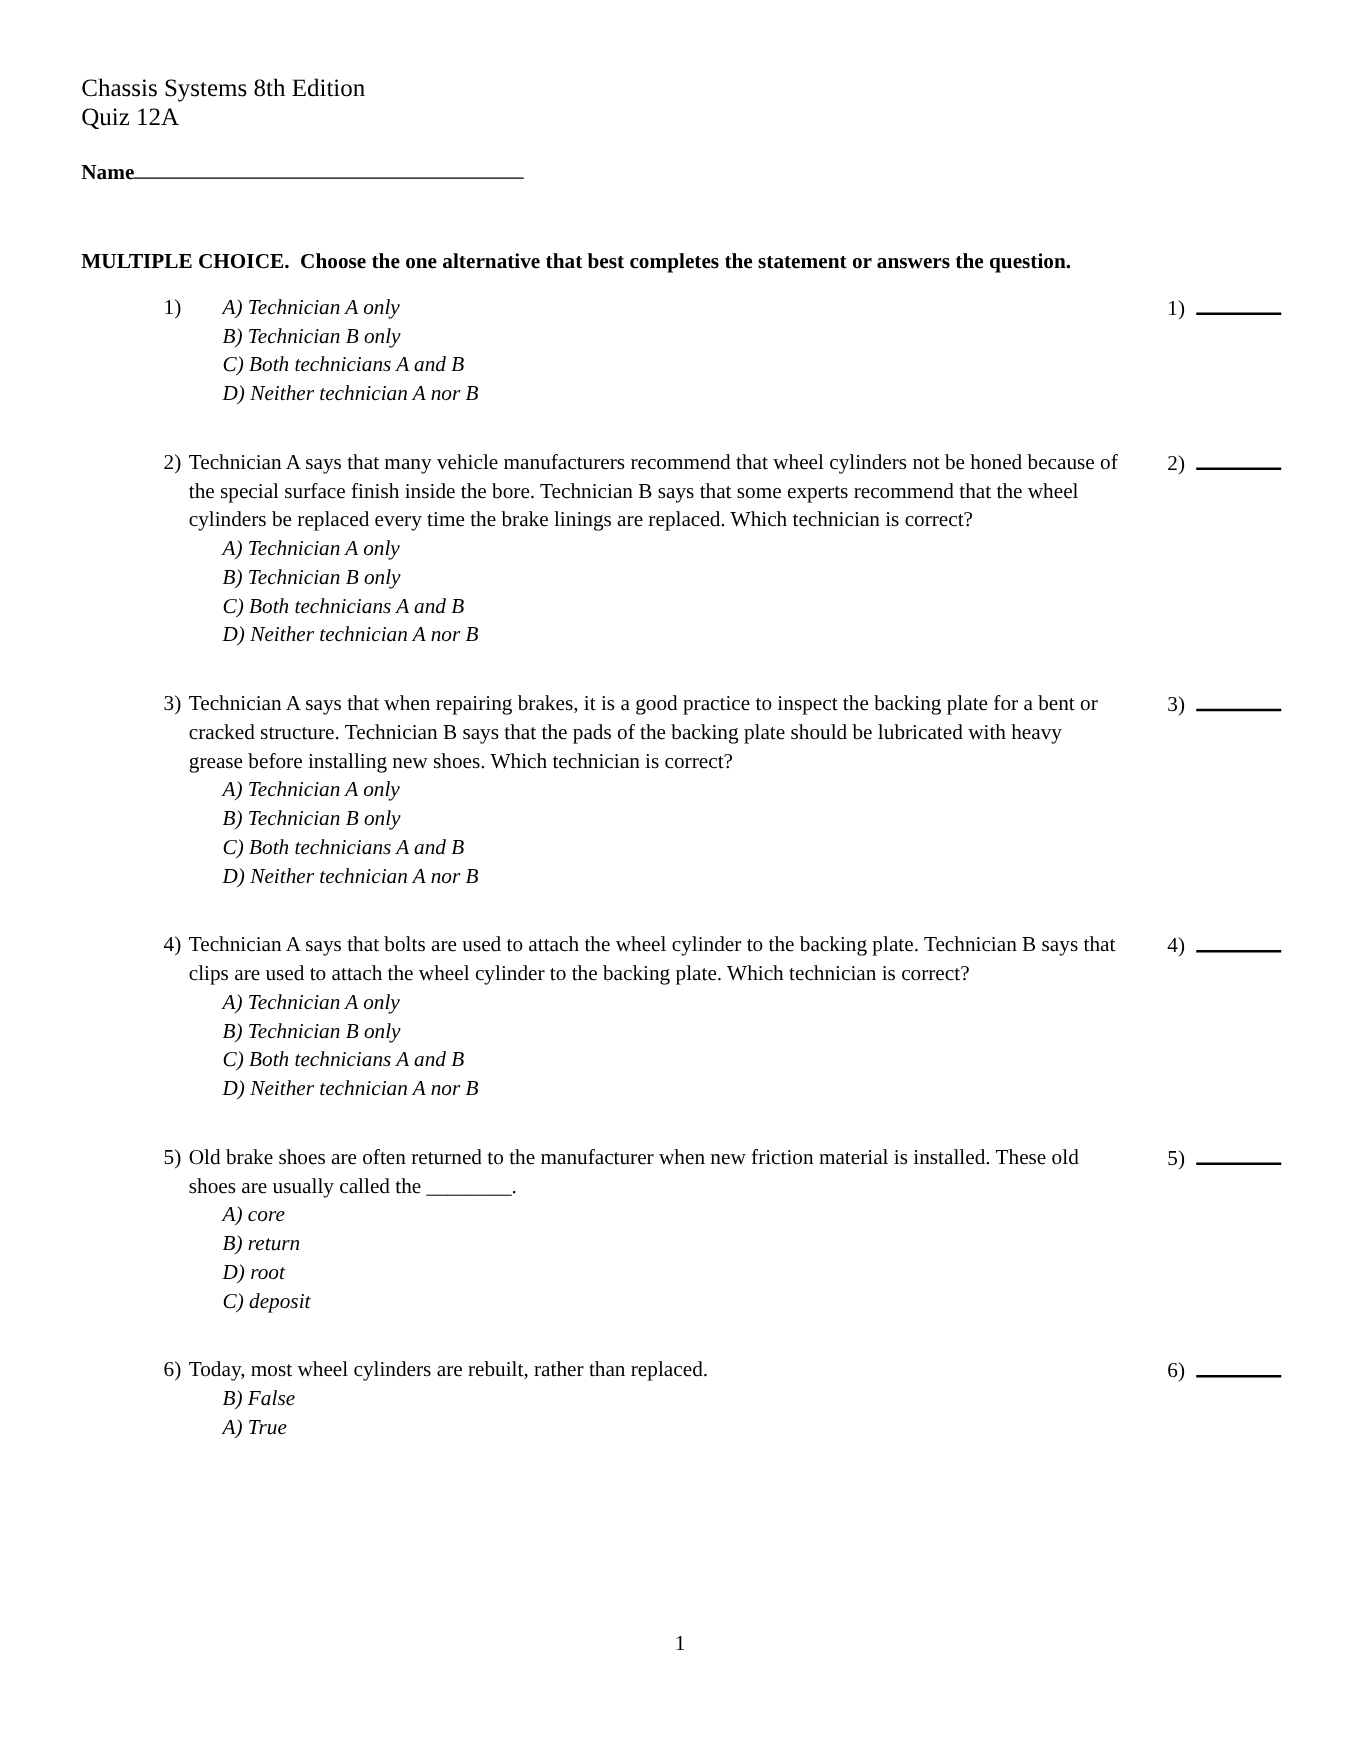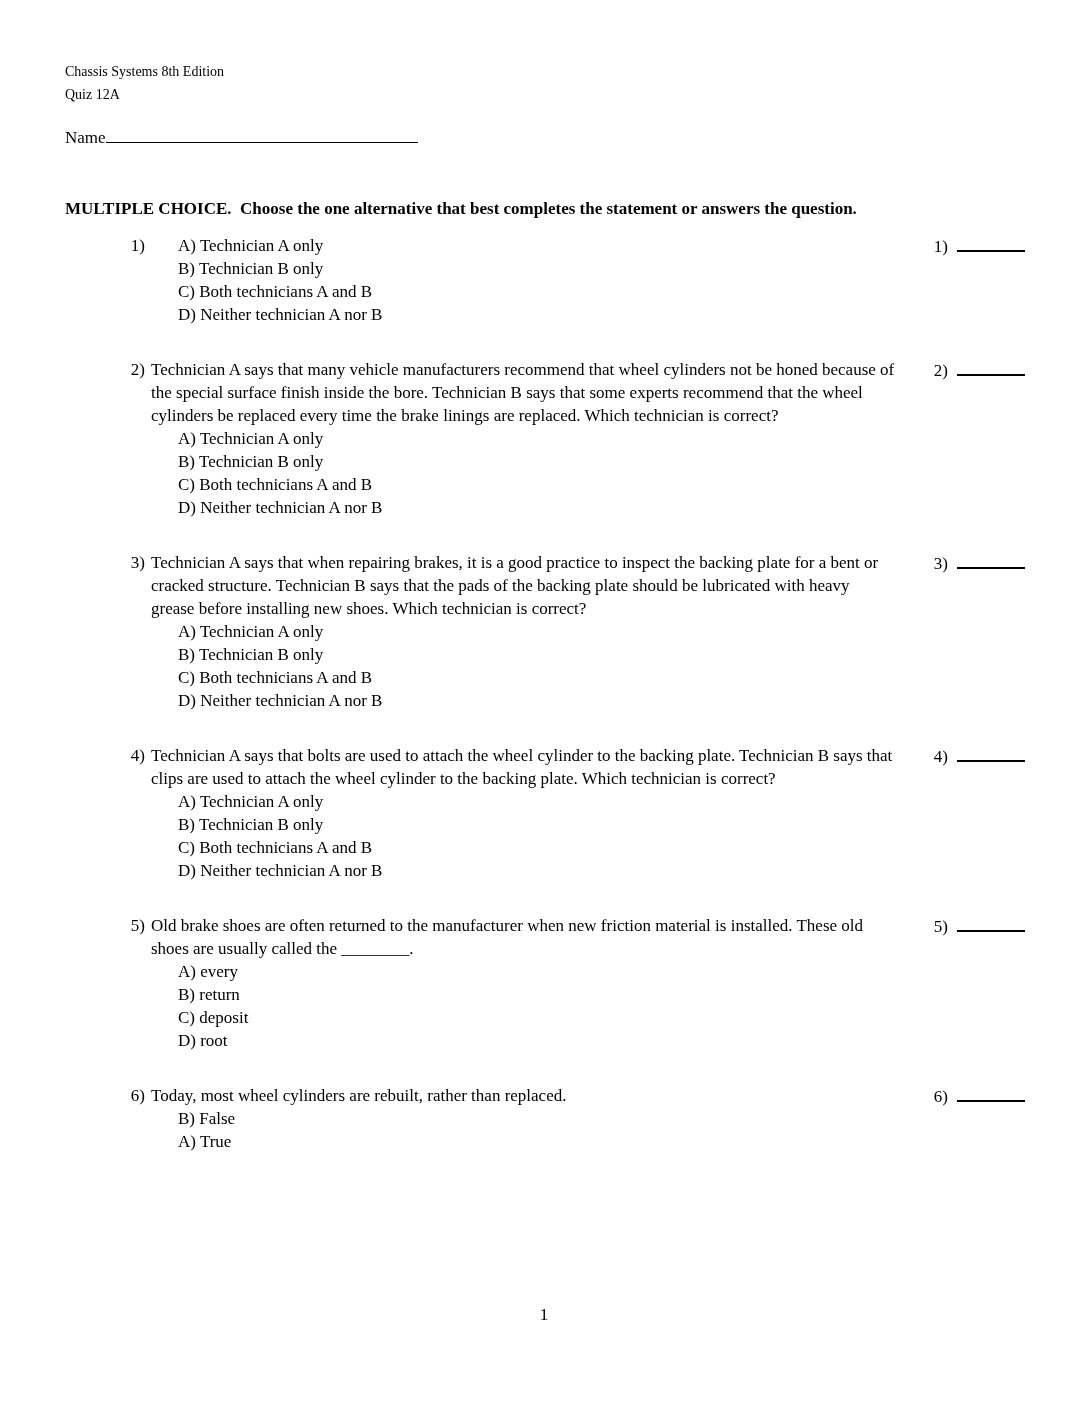--- a/index.html
+++ b/index.html
@@ -10,22 +10,22 @@
     height: 1408px;
     margin: 0 auto;
     background: #ffffff;
     color: #000000;
     font-family: "Liberation Serif", "DejaVu Serif", serif;
     font-size: 17px;
     line-height: 23px;
     padding: 60px 63px 0 65px;
     overflow: hidden;
   }
-  .doc-title, .doc-subtitle { font-size: 14px; }
-  .name-row { margin-top: 19px; white-space: nowrap; }
+  .doc-title, .doc-subtitle { font-size: 20px; }
+  .name-row { margin-top: 19px; white-space: nowrap; font-weight: bold; }
   .name-line {
     display: inline-block;
     width: 312px;
     height: 1.05em;
     border-bottom: 1.5px solid #000;
     vertical-align: baseline;
   }
   .instructions {
     margin-top: 48px;
     font-weight: bold;
@@ -37,21 +37,21 @@
     align-items: flex-start;
     margin-bottom: 32px;
   }
   .q-num {
     flex: 0 0 22px;
     text-align: right;
     margin-right: 6px;
   }
   .q-body { flex: 0 0 745px; }
   .q-text { }
-  .q-options { padding-left: 27px; }
+  .q-options { padding-left: 27px; font-style: italic; }
   .q-option { }
   .q-ans {
     margin-left: auto;
     white-space: nowrap;
   }
   .ans-blank {
     display: inline-block;
     width: 68px;
     height: 1.05em;
     margin-left: 9px;
@@ -142,24 +142,24 @@
       <div class="q-ans">
         <span>4)</span><span class="ans-blank"></span>
       </div>
     </div>
 
     <div class="question">
       <div class="q-num">5)</div>
       <div class="q-body">
         <div class="q-text">Old brake shoes are often returned to the manufacturer when new friction material is installed. These old shoes are usually called the ________.</div>
         <div class="q-options">
-          <div class="q-option">A) every</div>
+          <div class="q-option">A) core</div>
           <div class="q-option">B) return</div>
+          <div class="q-option">D) root</div>
           <div class="q-option">C) deposit</div>
-          <div class="q-option">D) root</div>
         </div>
       </div>
       <div class="q-ans">
         <span>5)</span><span class="ans-blank"></span>
       </div>
     </div>
 
     <div class="question">
       <div class="q-num">6)</div>
       <div class="q-body">

